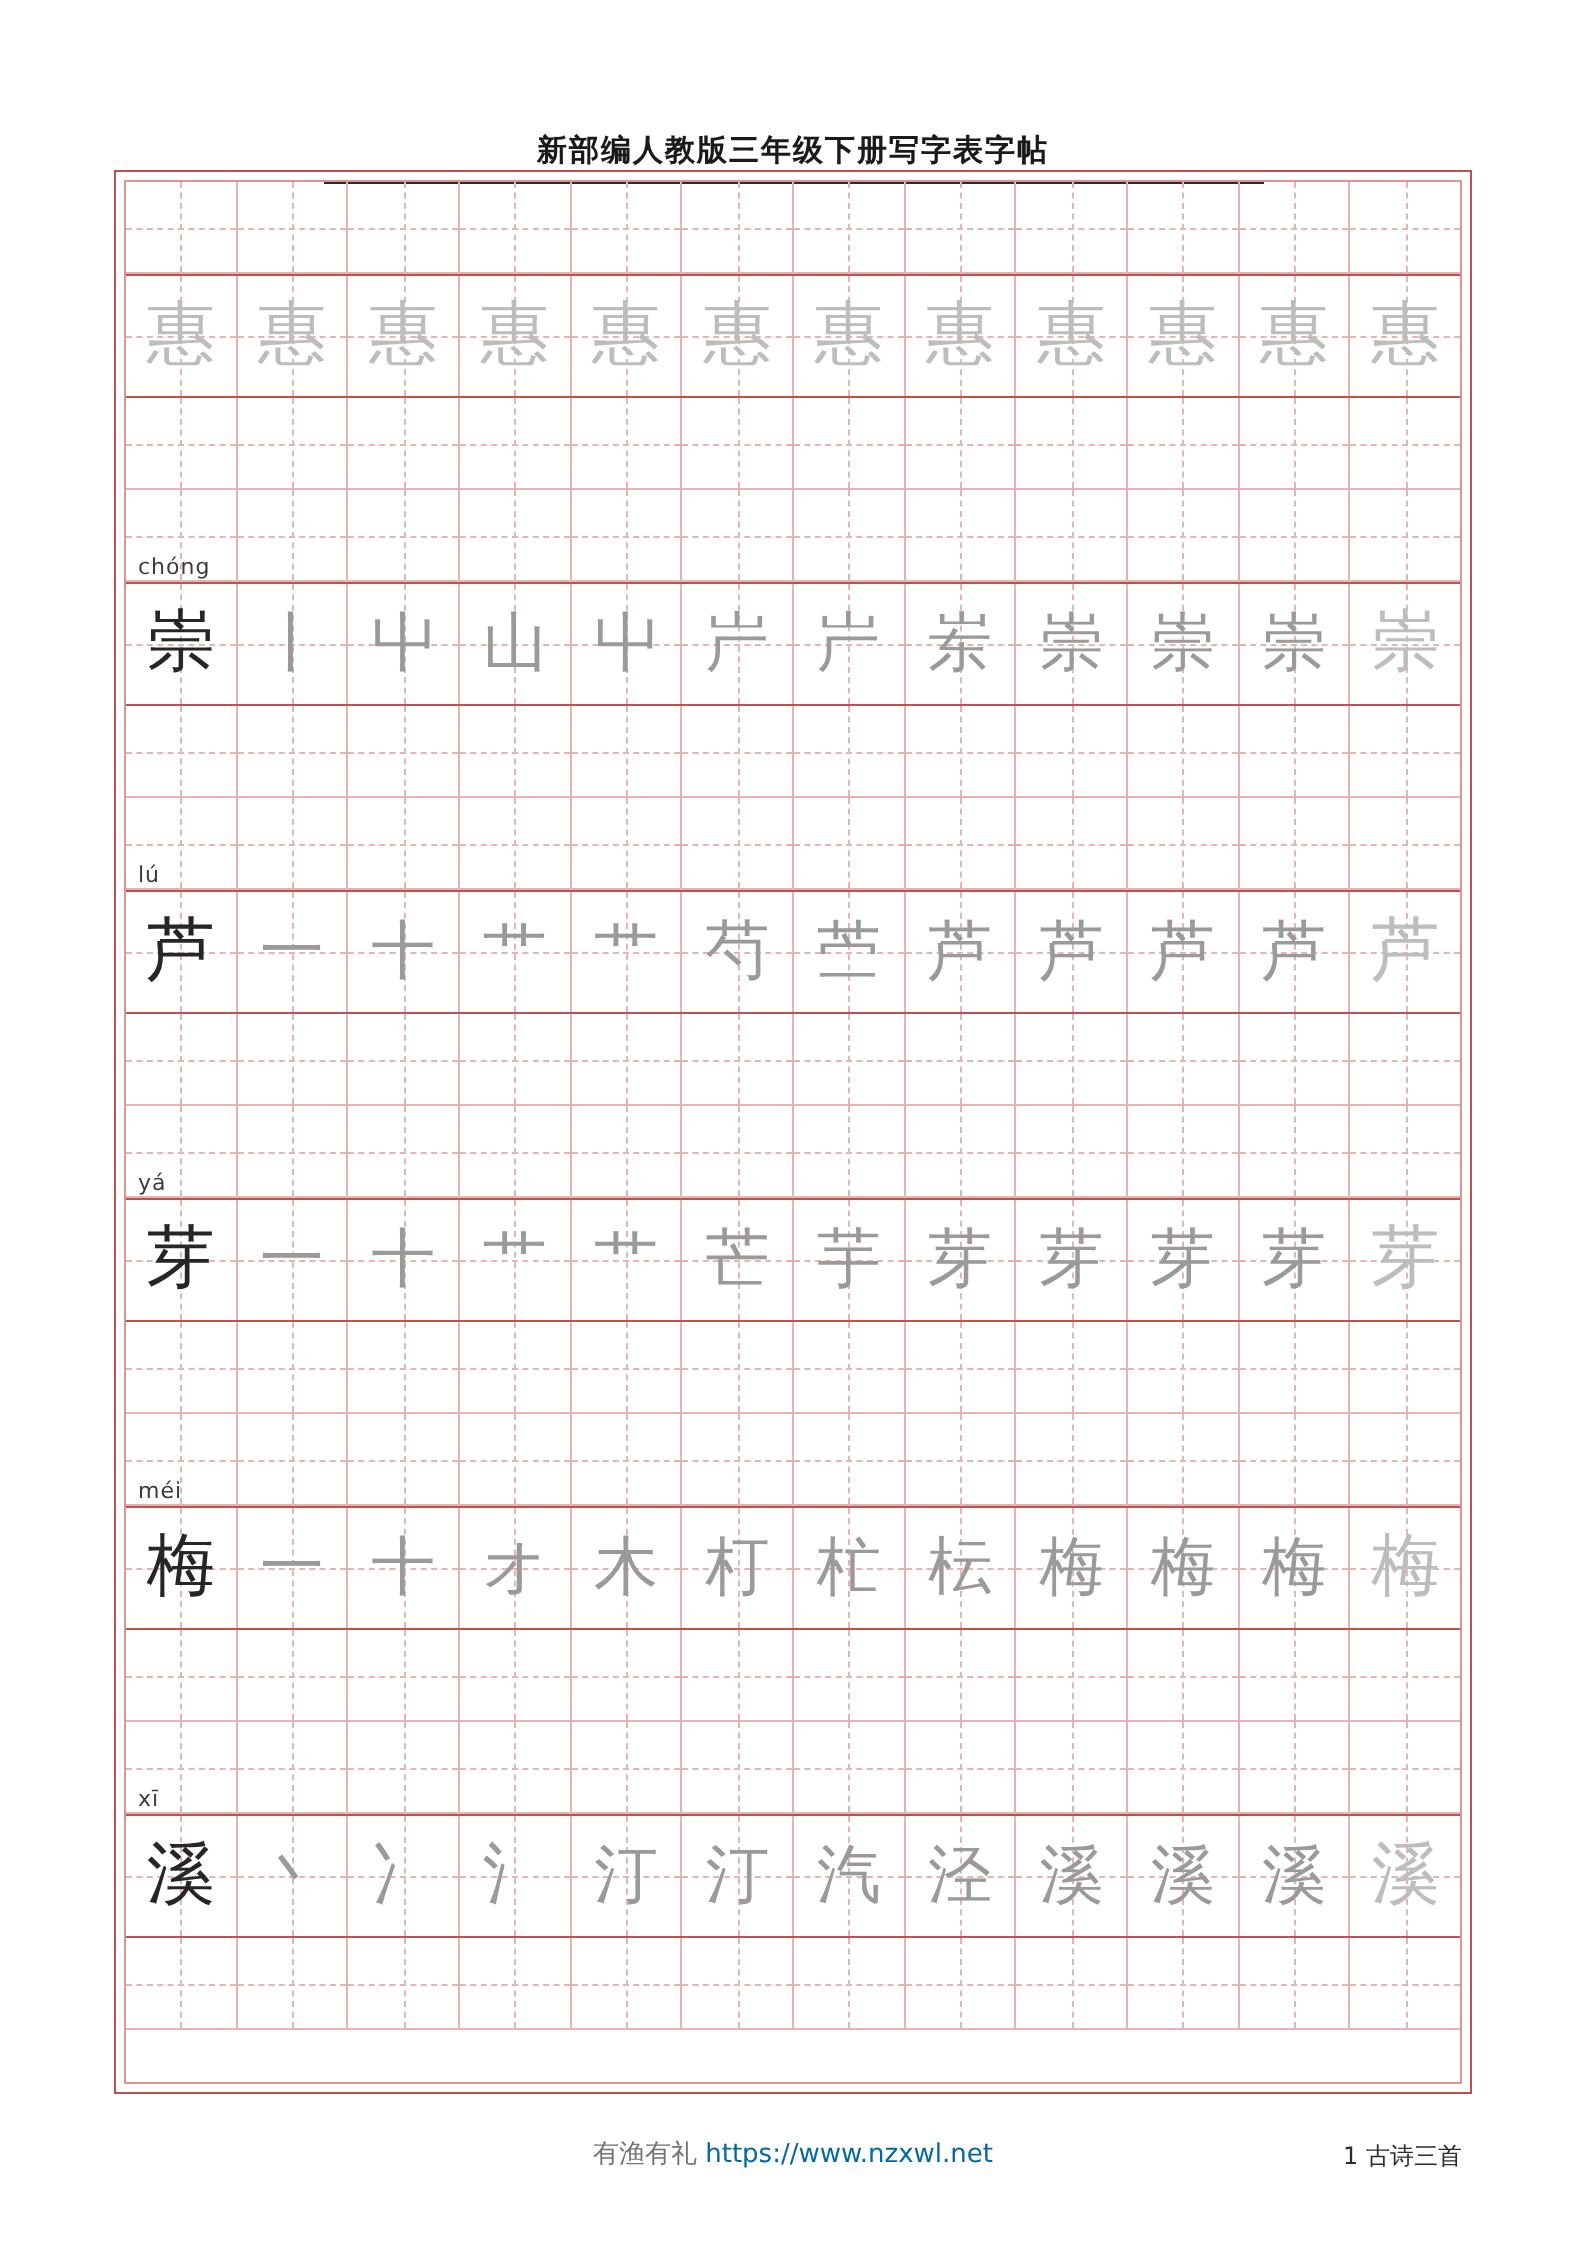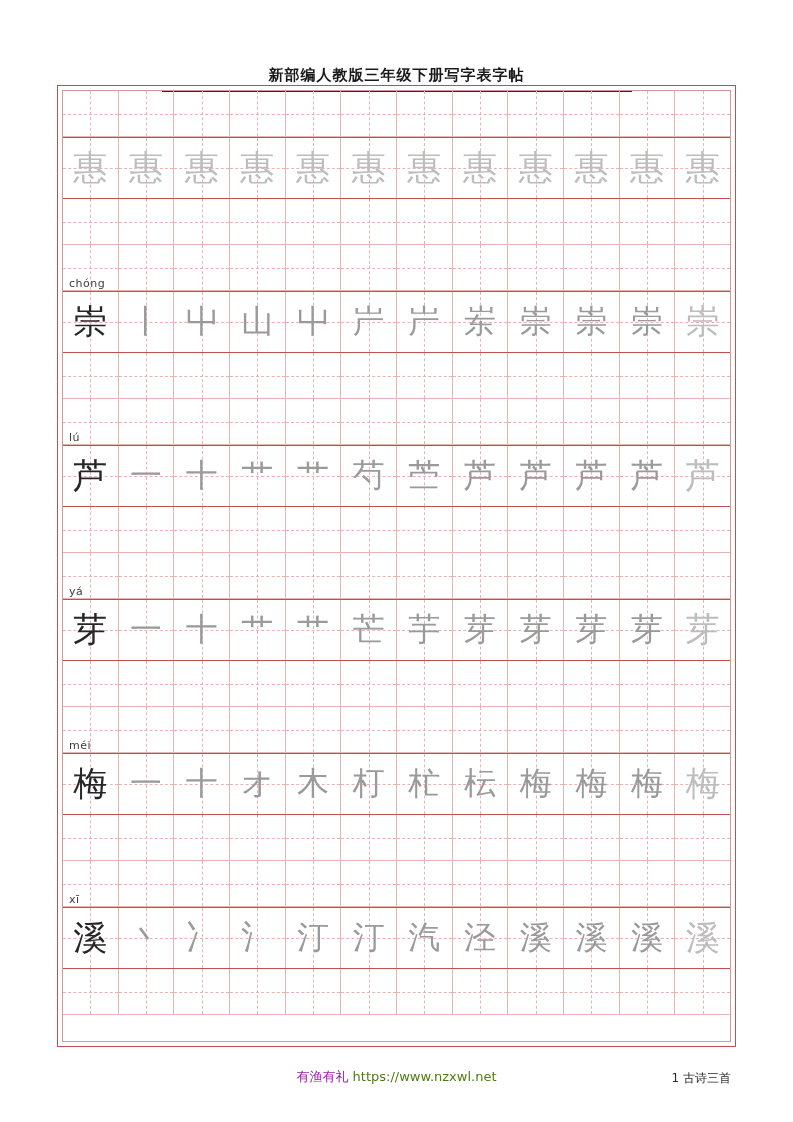--- a/index.html
+++ b/index.html
@@ -132,22 +132,22 @@
     height:24px;
   }
   .footer .watermark{
     position:absolute;
     left:0;right:0;
     text-align:center;
     font-size:13px;
     color:#9b9b9b;
     font-family:"DejaVu Sans", sans-serif;
   }
-  .footer .watermark .wm-a{color:#a21caf;margin-top:32px;}
-  .footer .watermark .wm-b{color:#4d7c0f;}
+  .footer .watermark .wm-a{color:#737373;margin-top:32px;}
+  .footer .watermark .wm-b{color:#0369a1;}
   .footer .pagenum{
     position:absolute;
     right:62px;
     top:2px;
     font-size:12px;
     color:#2b2b2b;
     font-family:"DejaVu Sans", sans-serif;
   }
 </style>
 </head>

